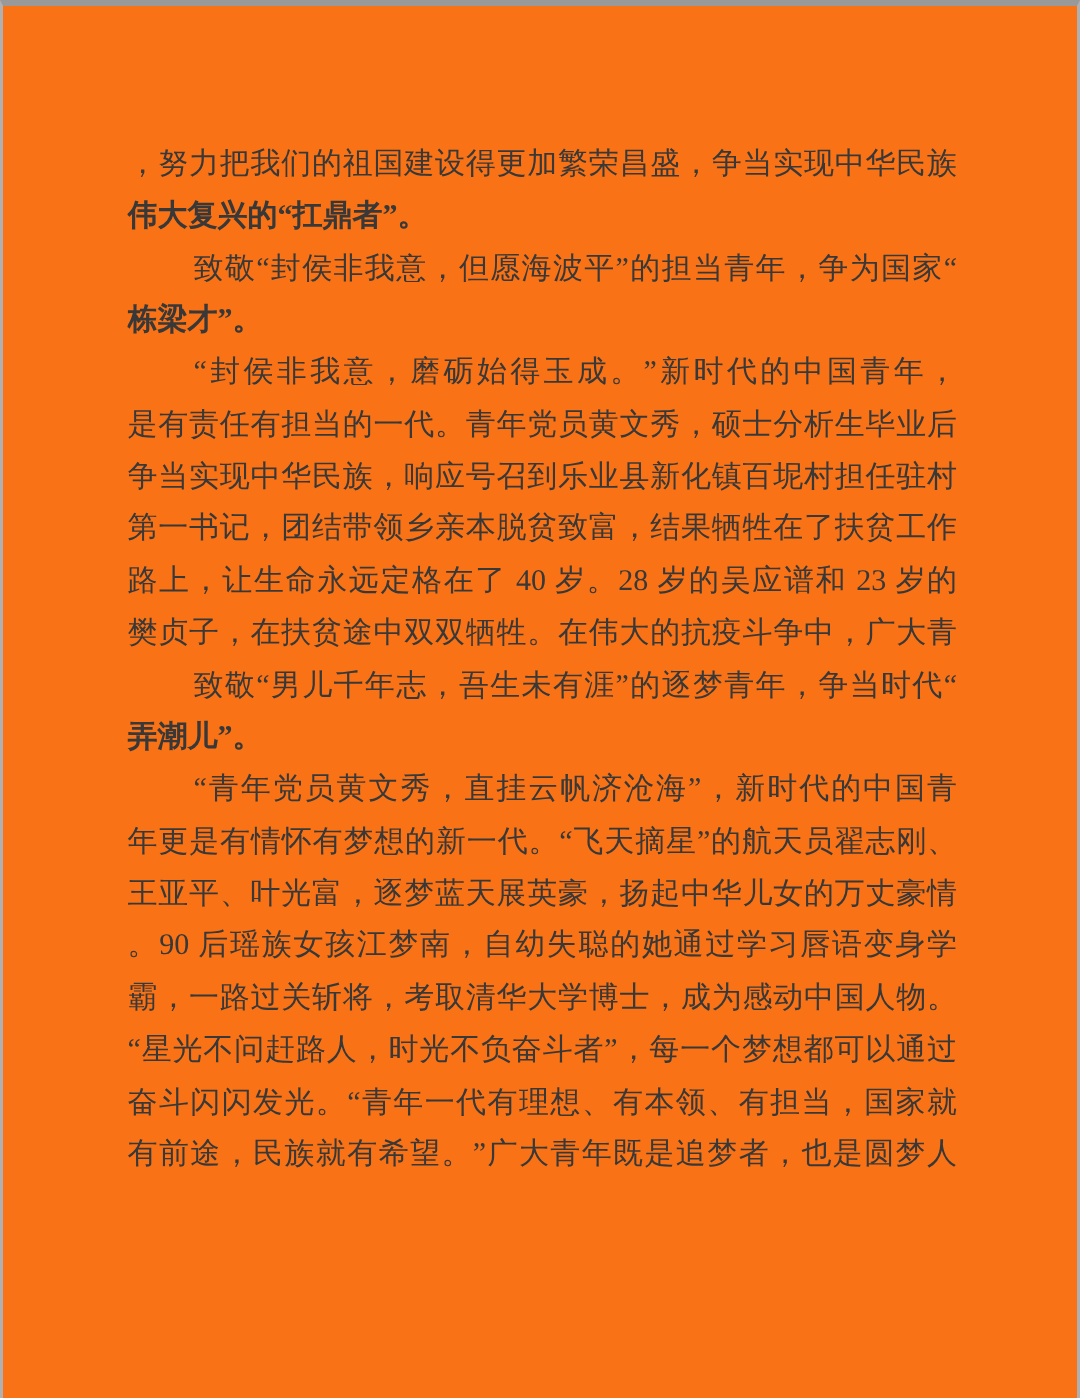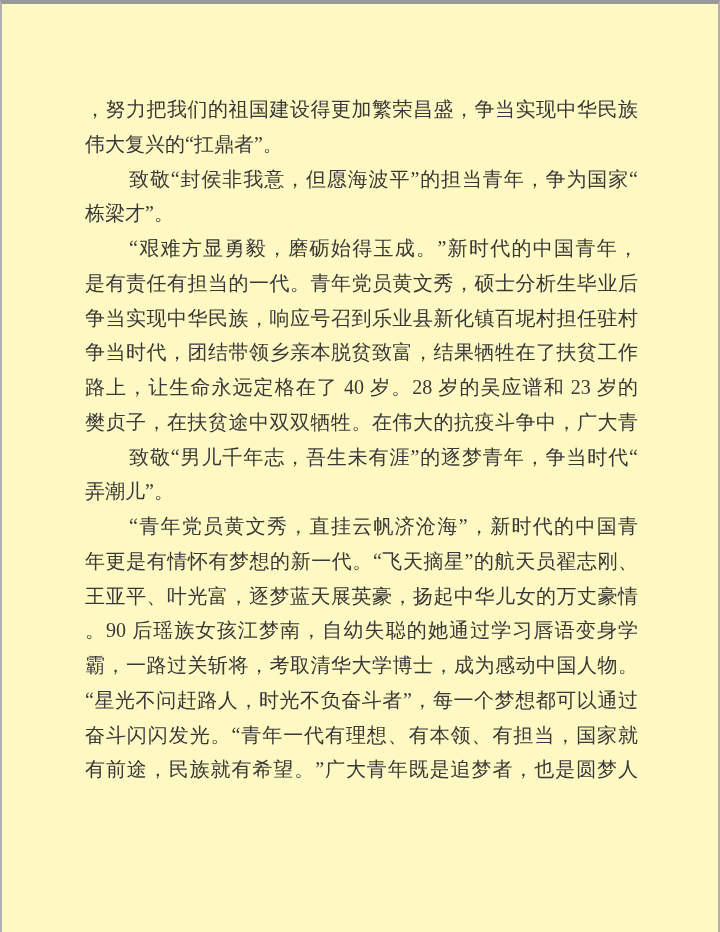--- a/index.html
+++ b/index.html
@@ -5,21 +5,21 @@
   html, body {
     margin: 0;
     padding: 0;
     background: #ffffff;
   }
   .page {
     position: relative;
     width: 720px;
     height: 932px;
     box-sizing: border-box;
-    background: #fef9c3;
+    background: #f97316;
     border-top: 4px solid #999999;
     border-left: 2px solid #b0b0b0;
     border-right: 2px solid #b0b0b0;
     overflow: hidden;
     font-family: "Liberation Serif", "DejaVu Serif", serif;
   }
   .content {
     position: absolute;
     left: 83px;
     top: 88px;
@@ -30,38 +30,39 @@
     line-height: 34.75px;
     height: 34.75px;
     color: #383838;
     text-align: justify;
     text-align-last: justify;
     overflow: hidden;
   }
   .text-line.pe {           
     text-align: center;
     text-align-last: left;
+    font-weight: bold;
   }
   .text-line.ind {          
     text-indent: 44px;
   }
 </style>
 </head>
 <body>
 
 <div class="page">
   <div class="content">
     <div class="text-line">，努力把我们的祖国建设得更加繁荣昌盛，争当实现中华民族</div>
     <div class="text-line pe">伟大复兴的“扛鼎者”。</div>
     <div class="text-line ind">致敬“封侯非我意，但愿海波平”的担当青年，争为国家“</div>
     <div class="text-line pe">栋梁才”。</div>
-    <div class="text-line ind">“艰难方显勇毅，磨砺始得玉成。”新时代的中国青年，</div>
+    <div class="text-line ind">“封侯非我意，磨砺始得玉成。”新时代的中国青年，</div>
     <div class="text-line">是有责任有担当的一代。青年党员黄文秀，硕士分析生毕业后</div>
     <div class="text-line">争当实现中华民族，响应号召到乐业县新化镇百坭村担任驻村</div>
-    <div class="text-line">争当时代，团结带领乡亲本脱贫致富，结果牺牲在了扶贫工作</div>
+    <div class="text-line">第一书记，团结带领乡亲本脱贫致富，结果牺牲在了扶贫工作</div>
     <div class="text-line">路上，让生命永远定格在了 40 岁。28 岁的吴应谱和 23 岁的</div>
     <div class="text-line">樊贞子，在扶贫途中双双牺牲。在伟大的抗疫斗争中，广大青</div>
     <div class="text-line ind">致敬“男儿千年志，吾生未有涯”的逐梦青年，争当时代“</div>
     <div class="text-line pe">弄潮儿”。</div>
     <div class="text-line ind">“青年党员黄文秀，直挂云帆济沧海”，新时代的中国青</div>
     <div class="text-line">年更是有情怀有梦想的新一代。“飞天摘星”的航天员翟志刚、</div>
     <div class="text-line">王亚平、叶光富，逐梦蓝天展英豪，扬起中华儿女的万丈豪情</div>
     <div class="text-line">。90 后瑶族女孩江梦南，自幼失聪的她通过学习唇语变身学</div>
     <div class="text-line">霸，一路过关斩将，考取清华大学博士，成为感动中国人物。</div>
     <div class="text-line">“星光不问赶路人，时光不负奋斗者”，每一个梦想都可以通过</div>

